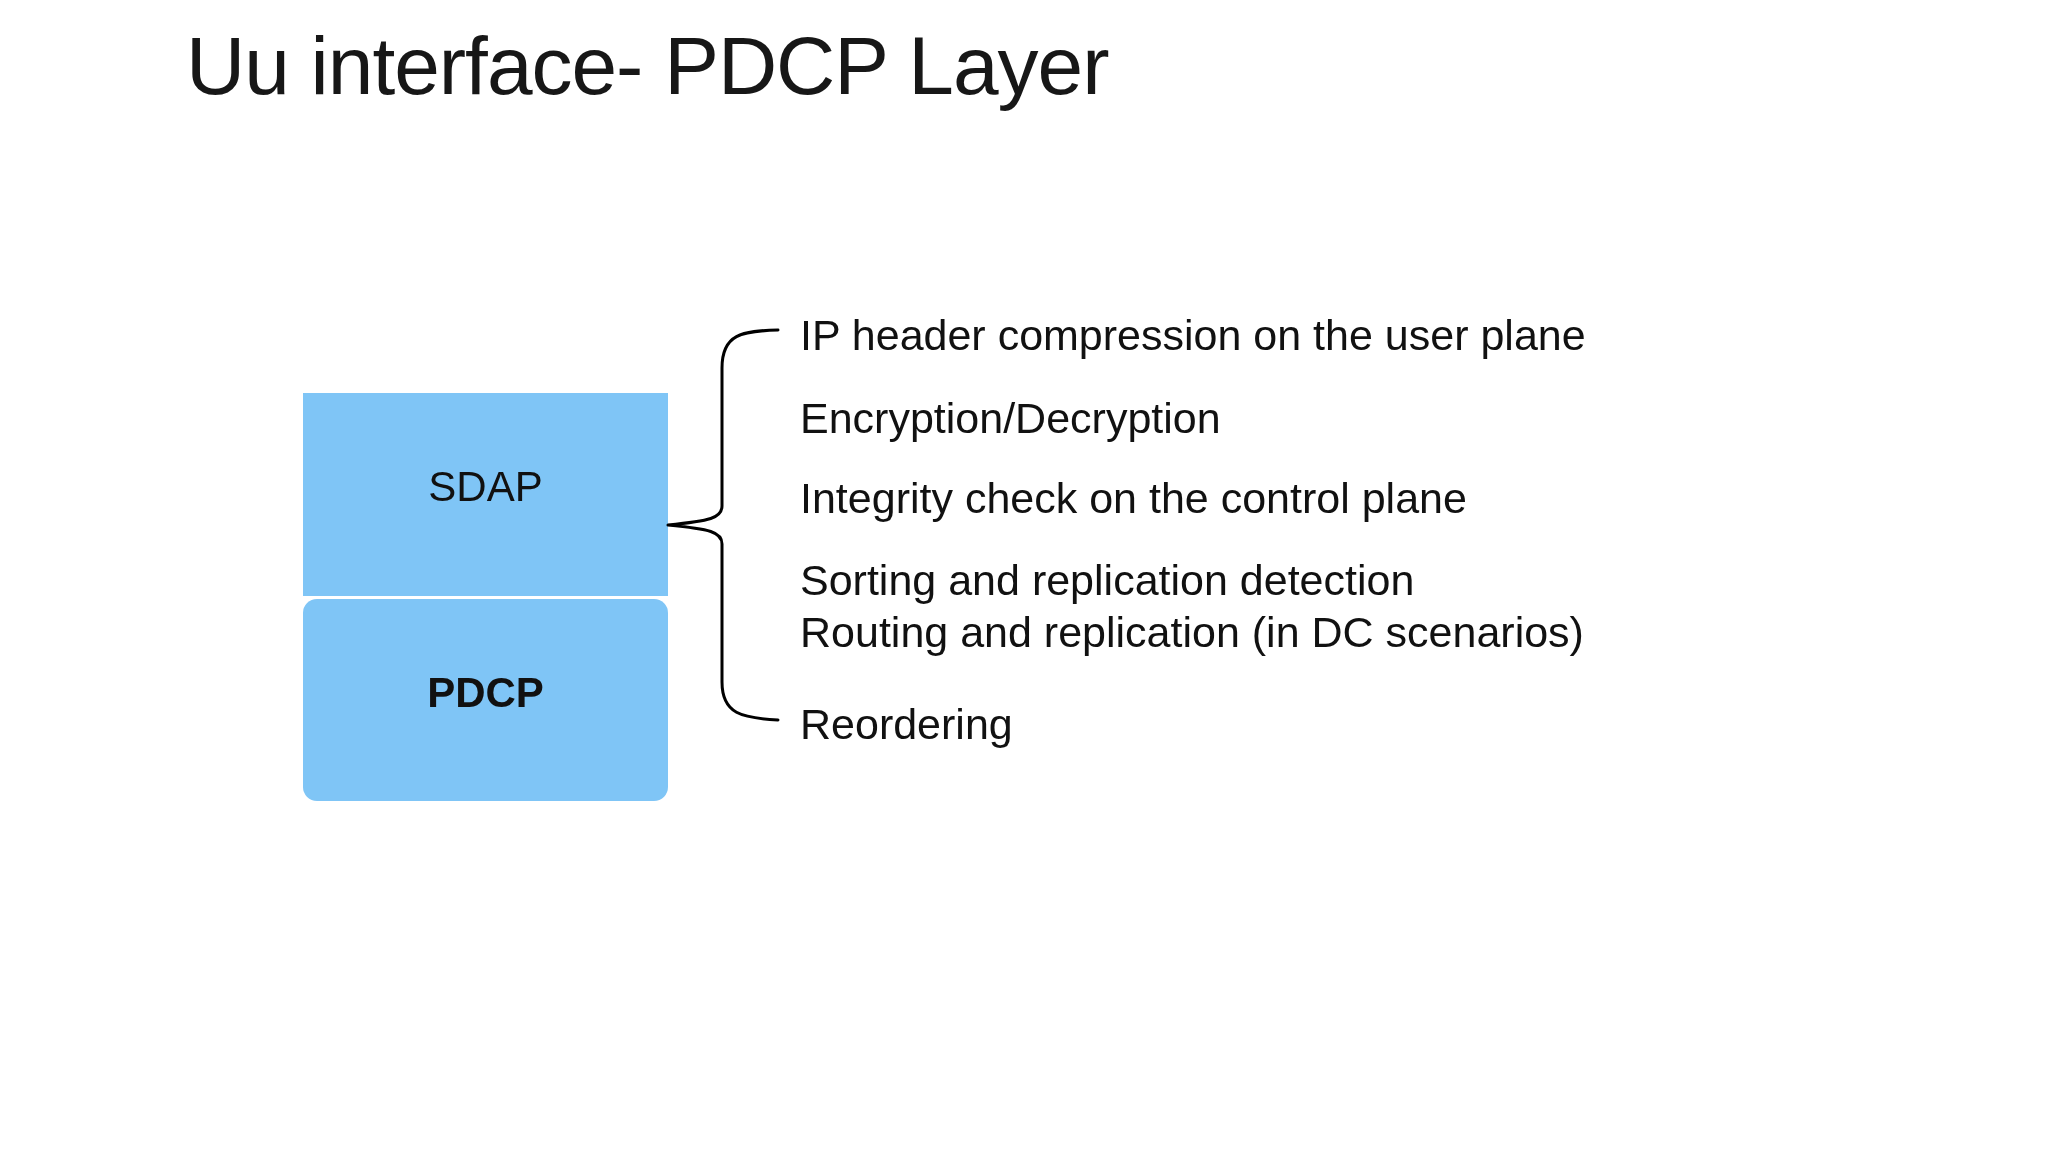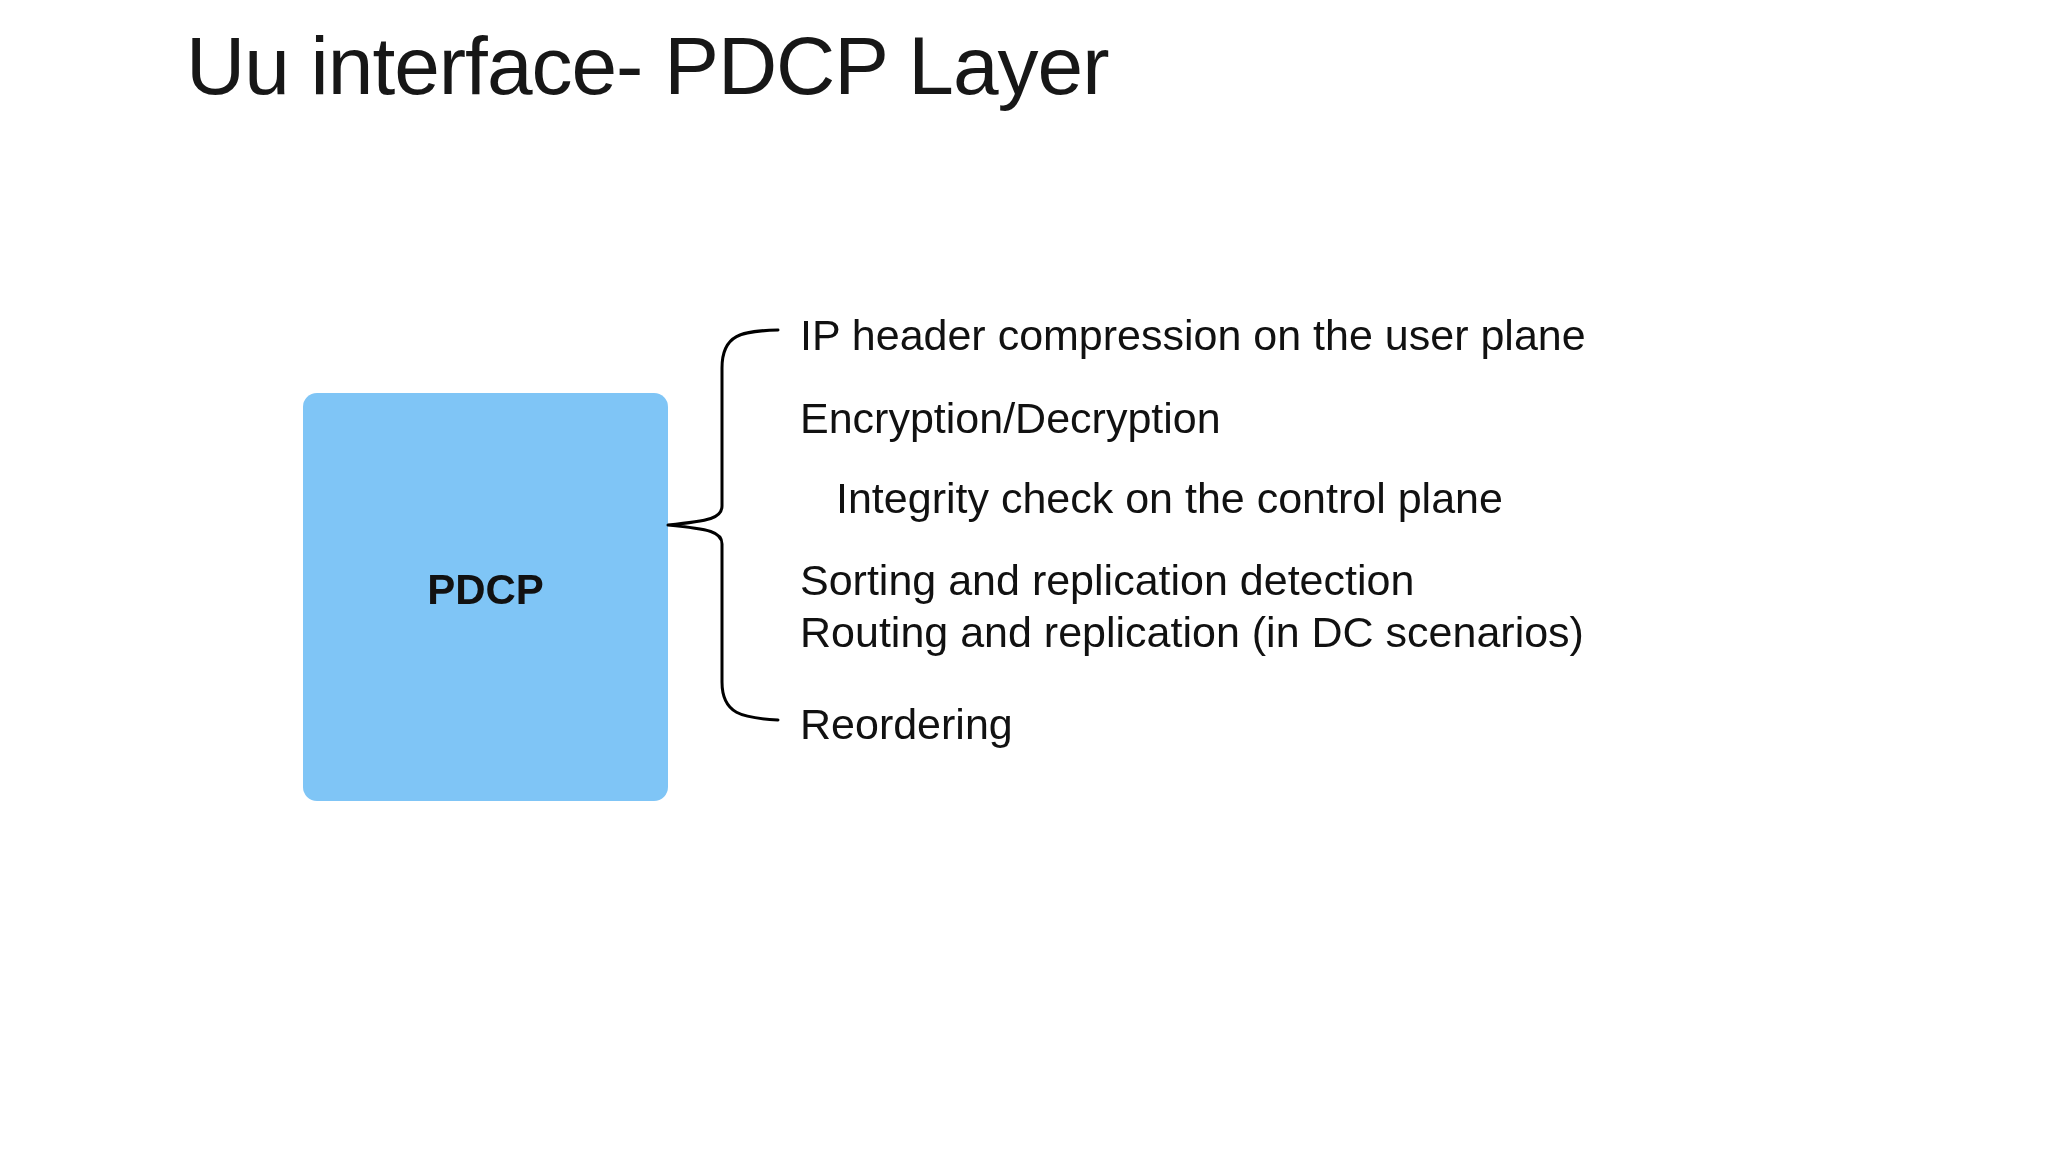--- a/index.html
+++ b/index.html
@@ -59,40 +59,43 @@
   .func {
     position: absolute;
     left: 800px;
     font-size: 43px;
     line-height: 56px;
     white-space: nowrap;
     color: #111111;
   }
   .func-0 { top: 307px; }
   .func-1 { top: 390px; }
-  .func-2 { top: 470px; margin-left: 36px; }
+  .func-2 { top: 470px; }
   .func-3 { top: 552px; }
   .func-4 { top: 604px; }
   .func-5 { top: 696px; }
   .page-label {
     position: absolute;
     left: 1813px;
     top: 1083px;
     font-size: 20px;
     color: #8B8B8B;
   }
 </style>
 </head>
 <body>
 
 <div class="slide">
 
   <div class="title">Uu interface- PDCP Layer</div>
 
   <div class="stack">
+    <div class="layer">
+      <span>SDAP</span>
+    </div>
     <div class="layer emphasized">
       <span>PDCP</span>
     </div>
   </div>
 
   <svg class="brace" width="130" height="415" viewBox="0 0 130 415" aria-hidden="true">
     <path d="M 118 14
              C 82 15, 62 18, 62 52
              L 62 190
              C 62 202, 50 205, 8 209

